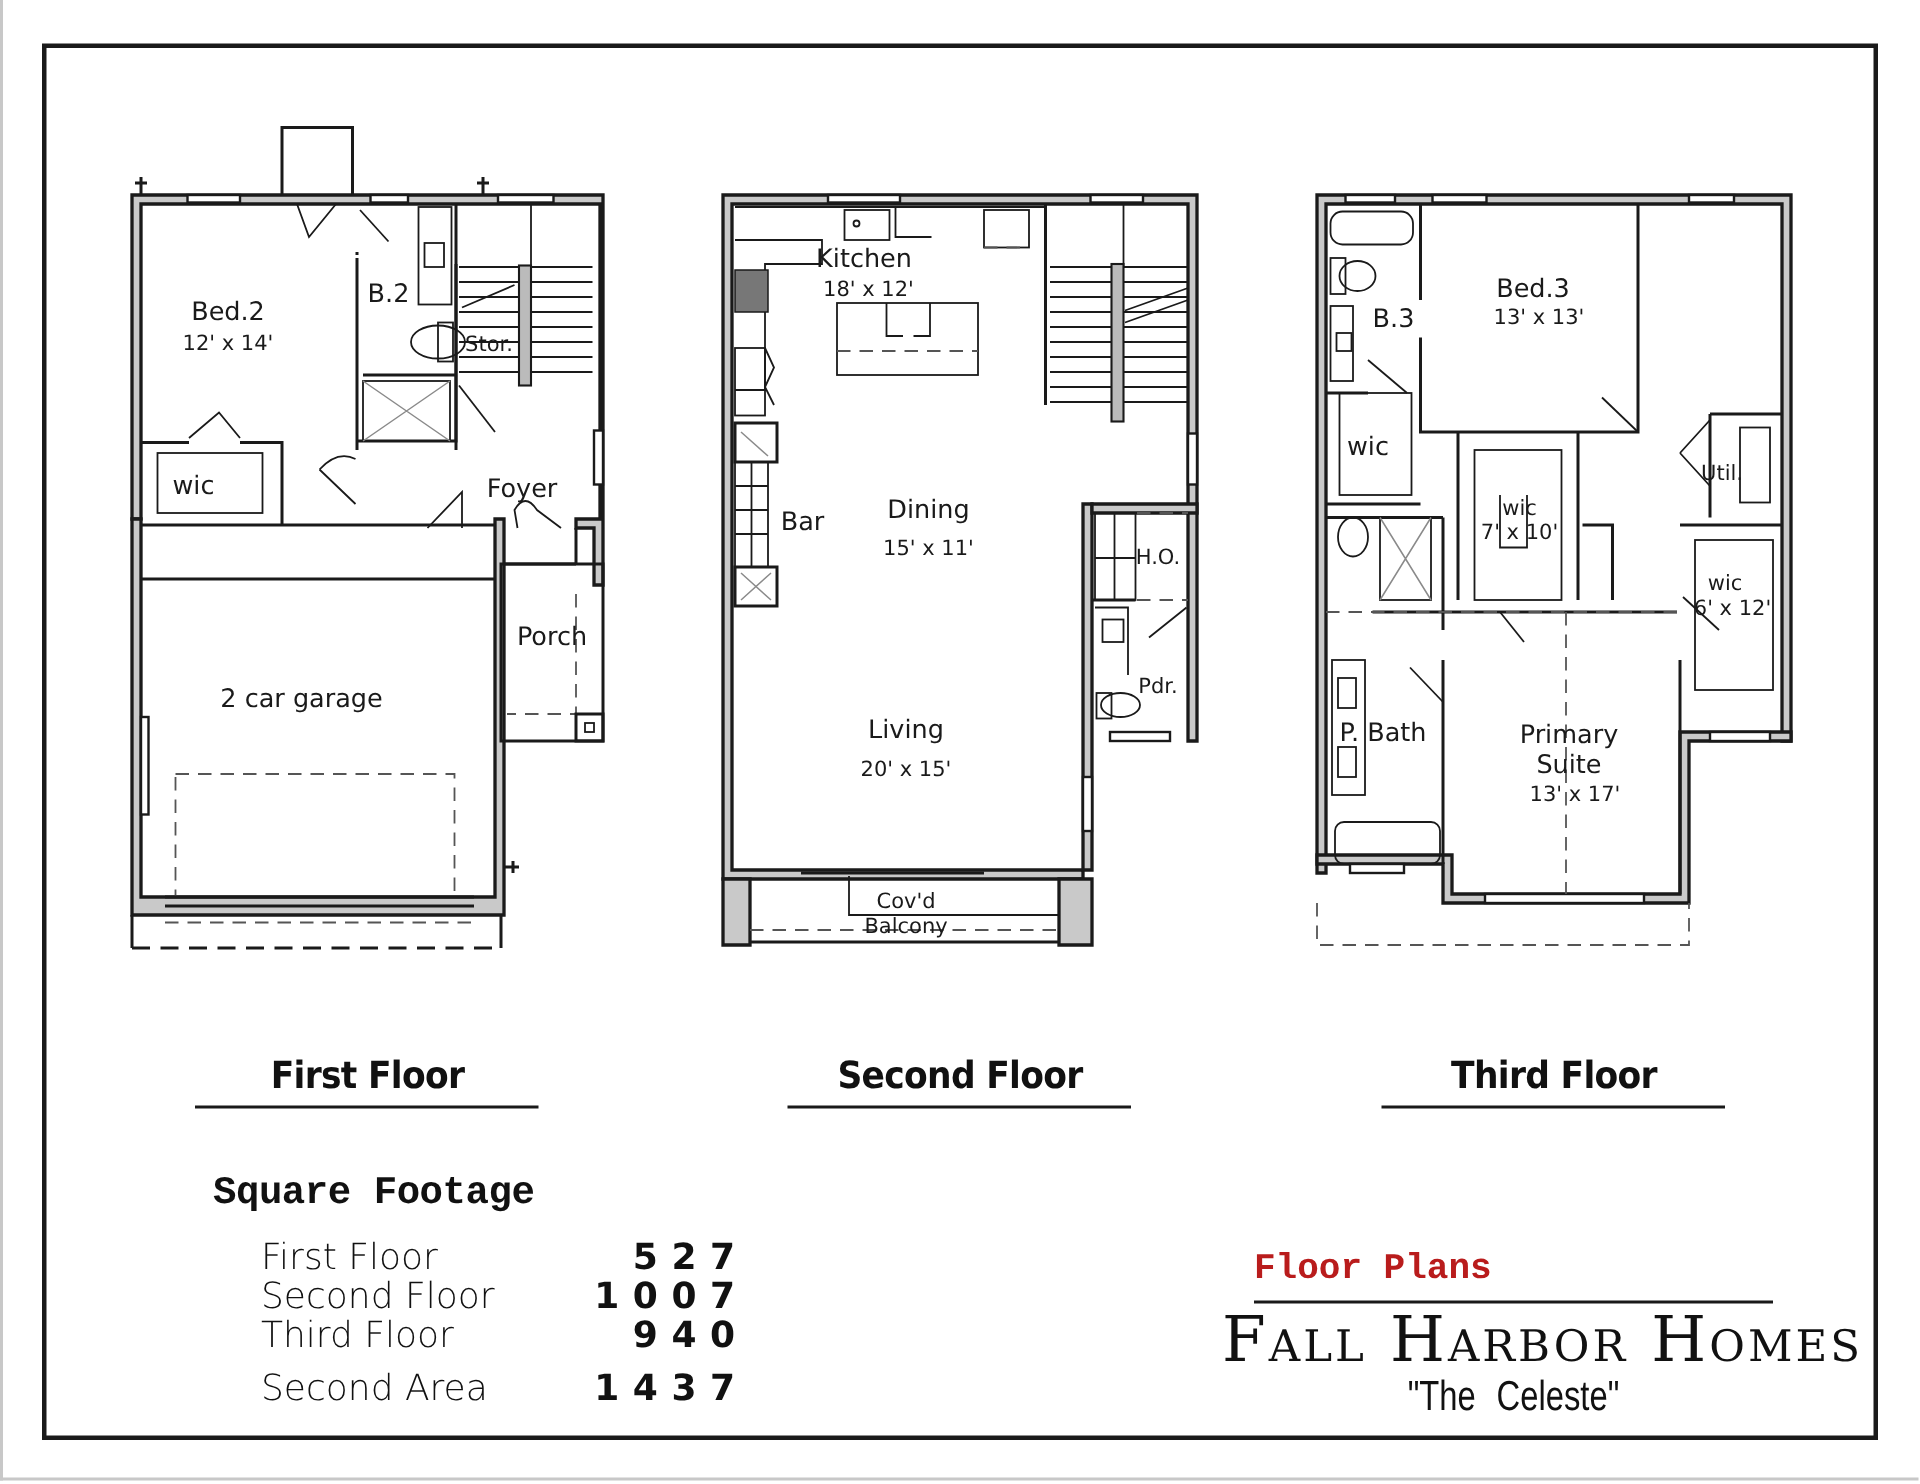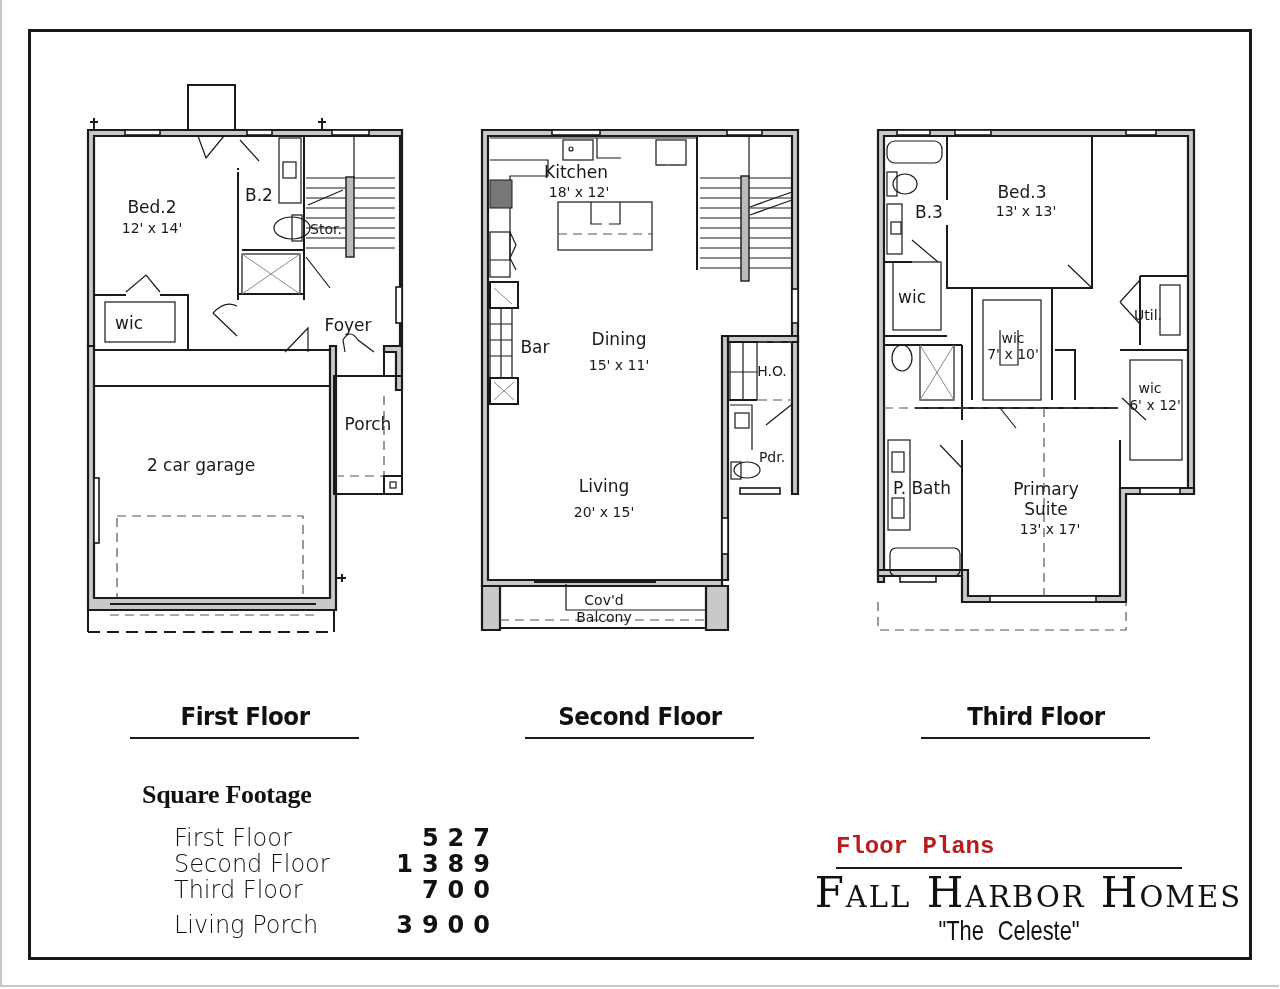--- a/index.html
+++ b/index.html
@@ -11,21 +11,21 @@
   .ln { stroke: #1a1a1a; stroke-width: 2; fill: none; }
   .thin { stroke: #1a1a1a; stroke-width: 1.2; fill: none; }
   .dash { stroke: #555; stroke-width: 1.2; fill: none; stroke-dasharray: 9 6; }
   .dashbold { stroke: #1a1a1a; stroke-width: 2; fill: none; stroke-dasharray: 12 7; }
   .grey { stroke: #8a8a8a; stroke-width: 1; fill: none; }
   .win { fill: #ffffff; stroke: #1a1a1a; stroke-width: 1.6; }
   .room-label { font-family: "DejaVu Sans", sans-serif; font-size: 17px; fill: #1a1a1a; text-anchor: middle; }
   .room-dim { font-family: "DejaVu Sans", sans-serif; font-size: 14px; fill: #1a1a1a; text-anchor: middle; }
   .heading { position: absolute; font-family: "DejaVu Sans", sans-serif; font-weight: bold; font-size: 25px; color: #111; text-align: center; letter-spacing: -0.5px; transform: scaleX(0.92); }
   .underline { position: absolute; height: 2px; background: #1a1a1a; }
-  .sqft-title { position: absolute; left: 142px; top: 780px; font-family: Liberation Serif, serif; font-weight: bold; font-size: 26px; color: #111; letter-spacing: -0.3px; }
+  .sqft-title { position: absolute; left: 142px; top: 780px; font-family: Liberation Mono, monospace; font-weight: bold; font-size: 26px; color: #111; letter-spacing: -0.3px; }
   .sqft-row { position: absolute; left: 174px; width: 316px; display: flex; justify-content: space-between; font-family: "DejaVu Sans", sans-serif; font-size: 24px; color: #111; line-height: 26px; font-weight: 300; }
   .sqft-row .v { letter-spacing: 9px; margin-right: -9px; font-weight: bold; }
   .fp-title { position: absolute; left: 836px; top: 833px; width: 346px; text-align: left; font-family: Liberation Mono, monospace; font-weight: bold; font-size: 24px; color: #b91c1c; }
   .fp-rule { position: absolute; left: 836px; top: 867px; width: 346px; height: 2px; background: #1a1a1a; }
   .brand { position: absolute; left: 778px; top: 868px; width: 464px; text-align: right; font-family: "DejaVu Serif", serif; font-size: 42px; color: #111; letter-spacing: 2px; font-variant: small-caps; white-space: nowrap; }
   .model { position: absolute; left: 836px; top: 915px; width: 346px; text-align: center; font-family: "Liberation Sans Narrow", "Liberation Sans", sans-serif; font-size: 28px; color: #111; transform: scaleX(0.78); word-spacing: 10px; }
 </style>
 </head>
 <body>
 
@@ -261,27 +261,27 @@
 <div class="heading" style="left:921px; top:702px; width:230px;">Third Floor</div>
 <div class="underline" style="left:921px; top:737px; width:229px;"></div>
 
 <div class="sqft-title">Square Footage</div>
 <div class="sqft-row" style="top:825px;">
   <span>First Floor</span>
   <span class="v">527</span>
 </div>
 <div class="sqft-row" style="top:851px;">
   <span>Second Floor</span>
-  <span class="v">1389</span>
+  <span class="v">1007</span>
 </div>
 <div class="sqft-row" style="top:877px;">
   <span>Third Floor</span>
-  <span class="v">700</span>
+  <span class="v">940</span>
 </div>
 <div class="sqft-row" style="top:912px;">
-  <span>Living Porch</span>
-  <span class="v">3900</span>
+  <span>Second Area</span>
+  <span class="v">1437</span>
 </div>
 
 <div class="fp-title">Floor Plans</div>
 <div class="fp-rule"></div>
 <div class="brand">Fall Harbor Homes</div>
 <div class="model">"The  Celeste"</div>
 
 </body></html>

